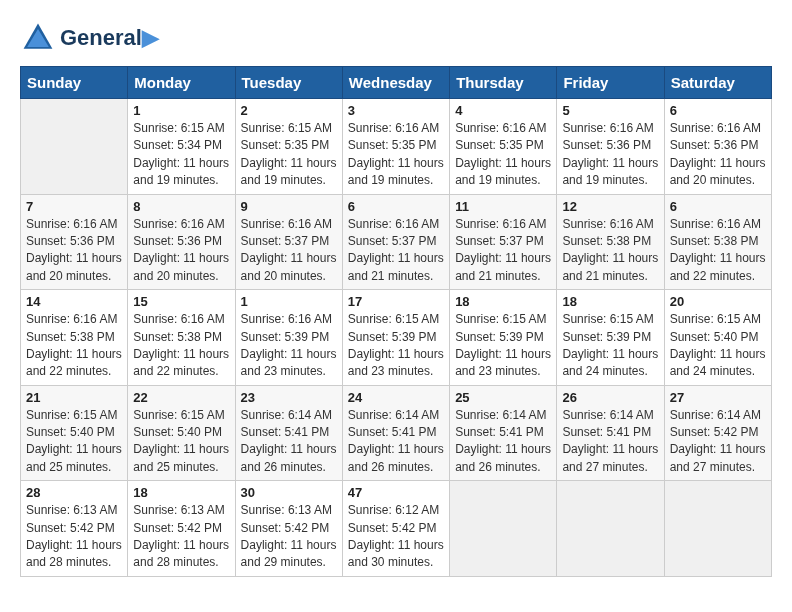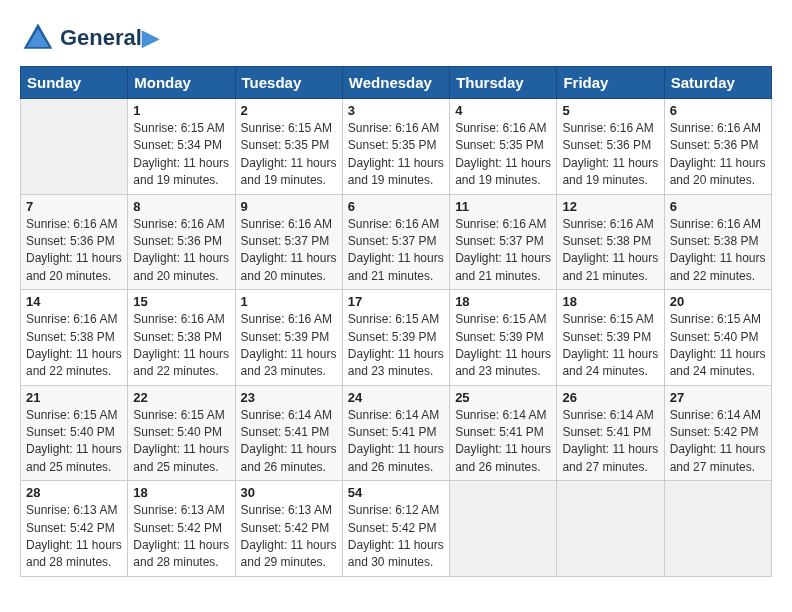--- a/index.html
+++ b/index.html
@@ -239,21 +239,21 @@
         </td>
         <td>
           <div class="day-number">18</div>
           <div class="day-info">Sunrise: 6:13 AM<br>Sunset: 5:42 PM<br>Daylight: 11 hours<br>and 28 minutes.</div>
         </td>
         <td>
           <div class="day-number">30</div>
           <div class="day-info">Sunrise: 6:13 AM<br>Sunset: 5:42 PM<br>Daylight: 11 hours<br>and 29 minutes.</div>
         </td>
         <td>
-          <div class="day-number">54</div>
+          <div class="day-number">47</div>
           <div class="day-info">Sunrise: 6:12 AM<br>Sunset: 5:42 PM<br>Daylight: 11 hours<br>and 30 minutes.</div>
         </td>
         <td class="empty-cell"></td>
         <td class="empty-cell"></td>
         <td class="empty-cell"></td>
       </tr>
     </tbody>
 </table>
 
 </body></html>

